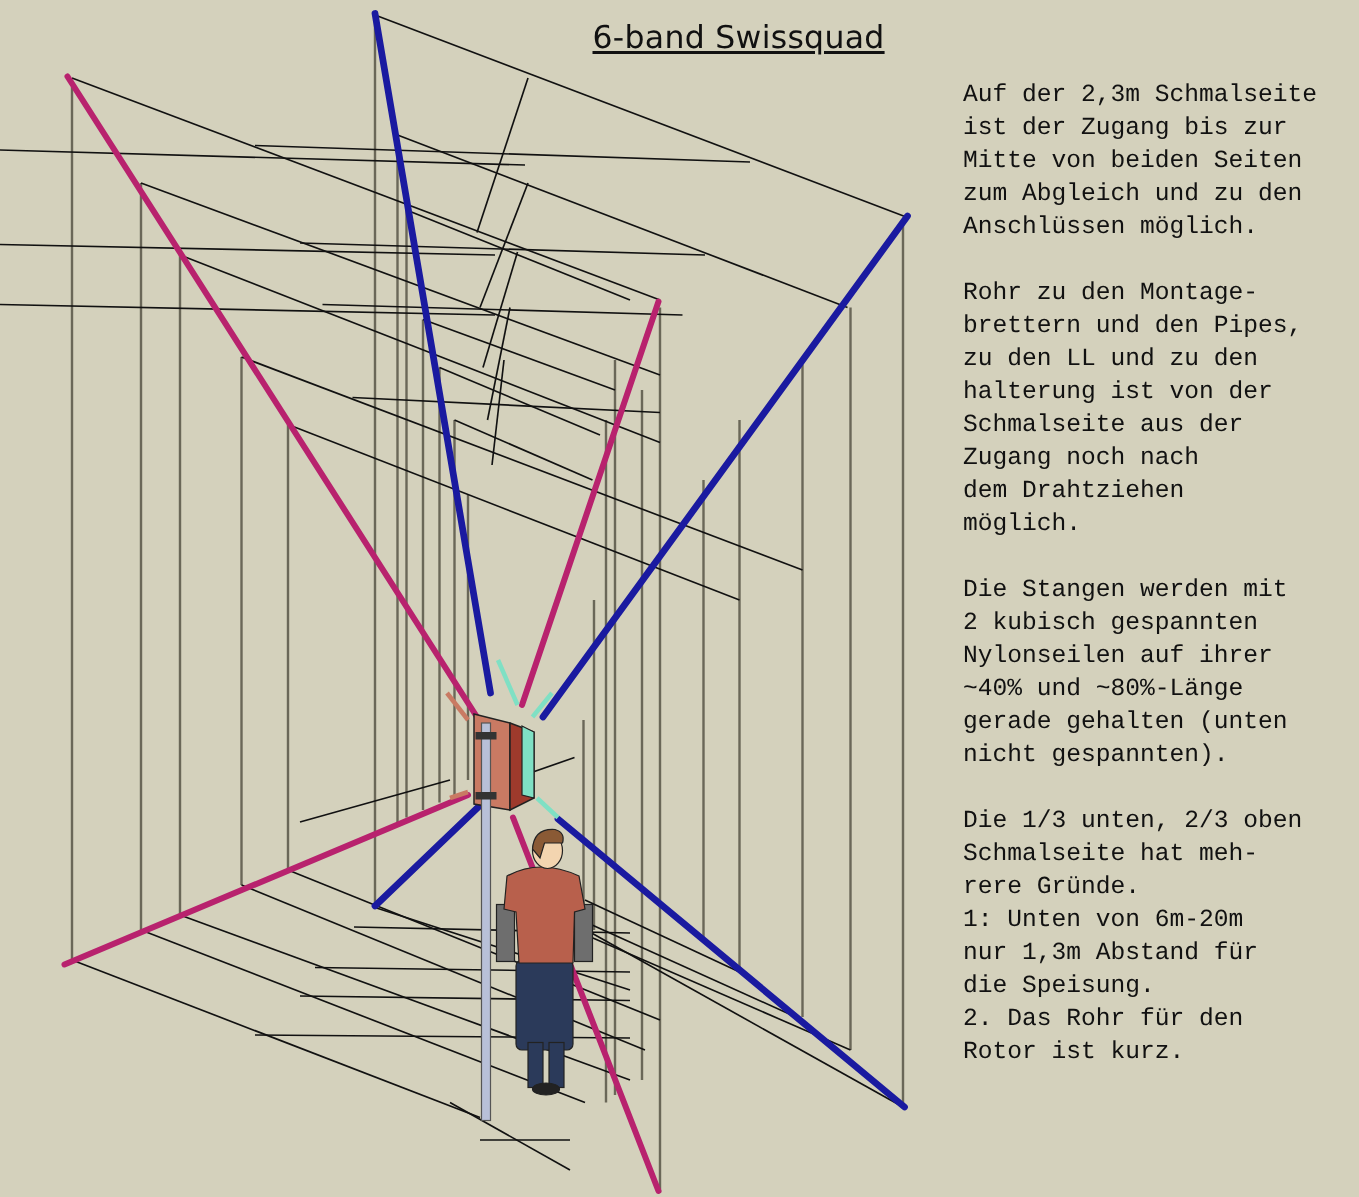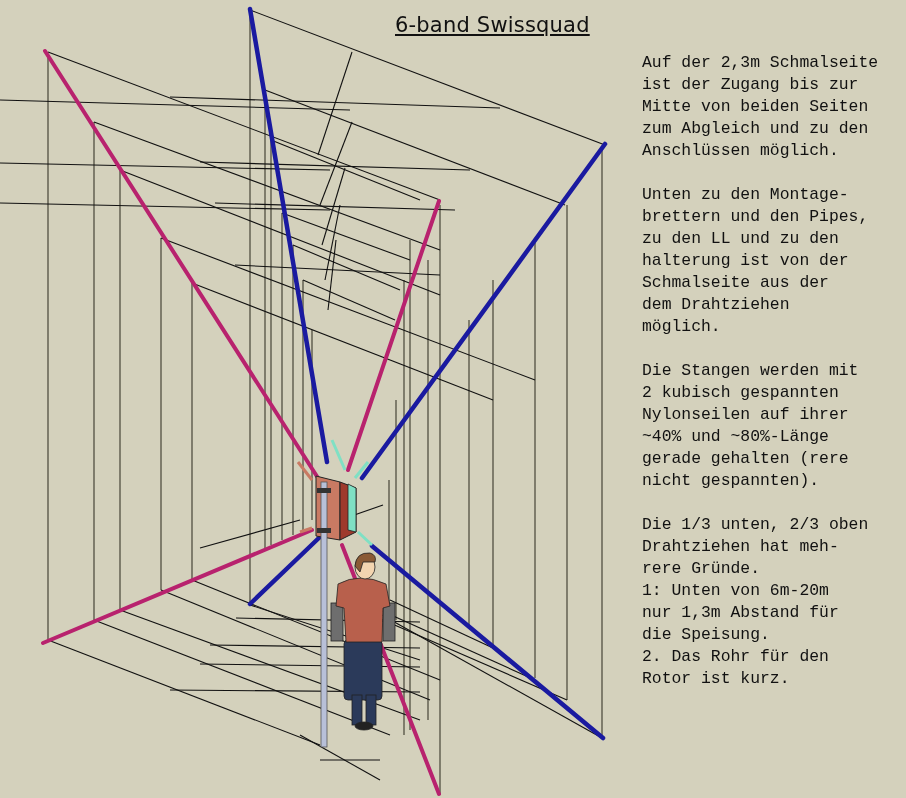--- a/index.html
+++ b/index.html
@@ -175,39 +175,40 @@
 
 <div class="notes">
   <div class="para">
     <span class="line">Auf der 2,3m Schmalseite</span>
     <span class="line">ist der Zugang bis zur</span>
     <span class="line">Mitte von beiden Seiten</span>
     <span class="line">zum Abgleich und zu den</span>
     <span class="line">Anschlüssen möglich.</span>
   </div>
   <div class="para">
-    <span class="line">Unten zu den Montage-</span>
+    <span class="line">Rohr zu den Montage-</span>
     <span class="line">brettern und den Pipes,</span>
     <span class="line">zu den LL und zu den</span>
     <span class="line">halterung ist von der</span>
     <span class="line">Schmalseite aus der</span>
+    <span class="line">Zugang noch nach</span>
     <span class="line">dem Drahtziehen</span>
     <span class="line">möglich.</span>
   </div>
   <div class="para">
     <span class="line">Die Stangen werden mit</span>
     <span class="line">2 kubisch gespannten</span>
     <span class="line">Nylonseilen auf ihrer</span>
     <span class="line">~40% und ~80%-Länge</span>
-    <span class="line">gerade gehalten (rere</span>
+    <span class="line">gerade gehalten (unten</span>
     <span class="line">nicht gespannten).</span>
   </div>
   <div class="para">
     <span class="line">Die 1/3 unten, 2/3 oben</span>
-    <span class="line">Drahtziehen hat meh-</span>
+    <span class="line">Schmalseite hat meh-</span>
     <span class="line">rere Gründe.</span>
     <span class="line">1: Unten von 6m-20m</span>
     <span class="line">nur 1,3m Abstand für</span>
     <span class="line">die Speisung.</span>
     <span class="line">2. Das Rohr für den</span>
     <span class="line">Rotor ist kurz.</span>
   </div>
 </div>
 
 </body></html>

